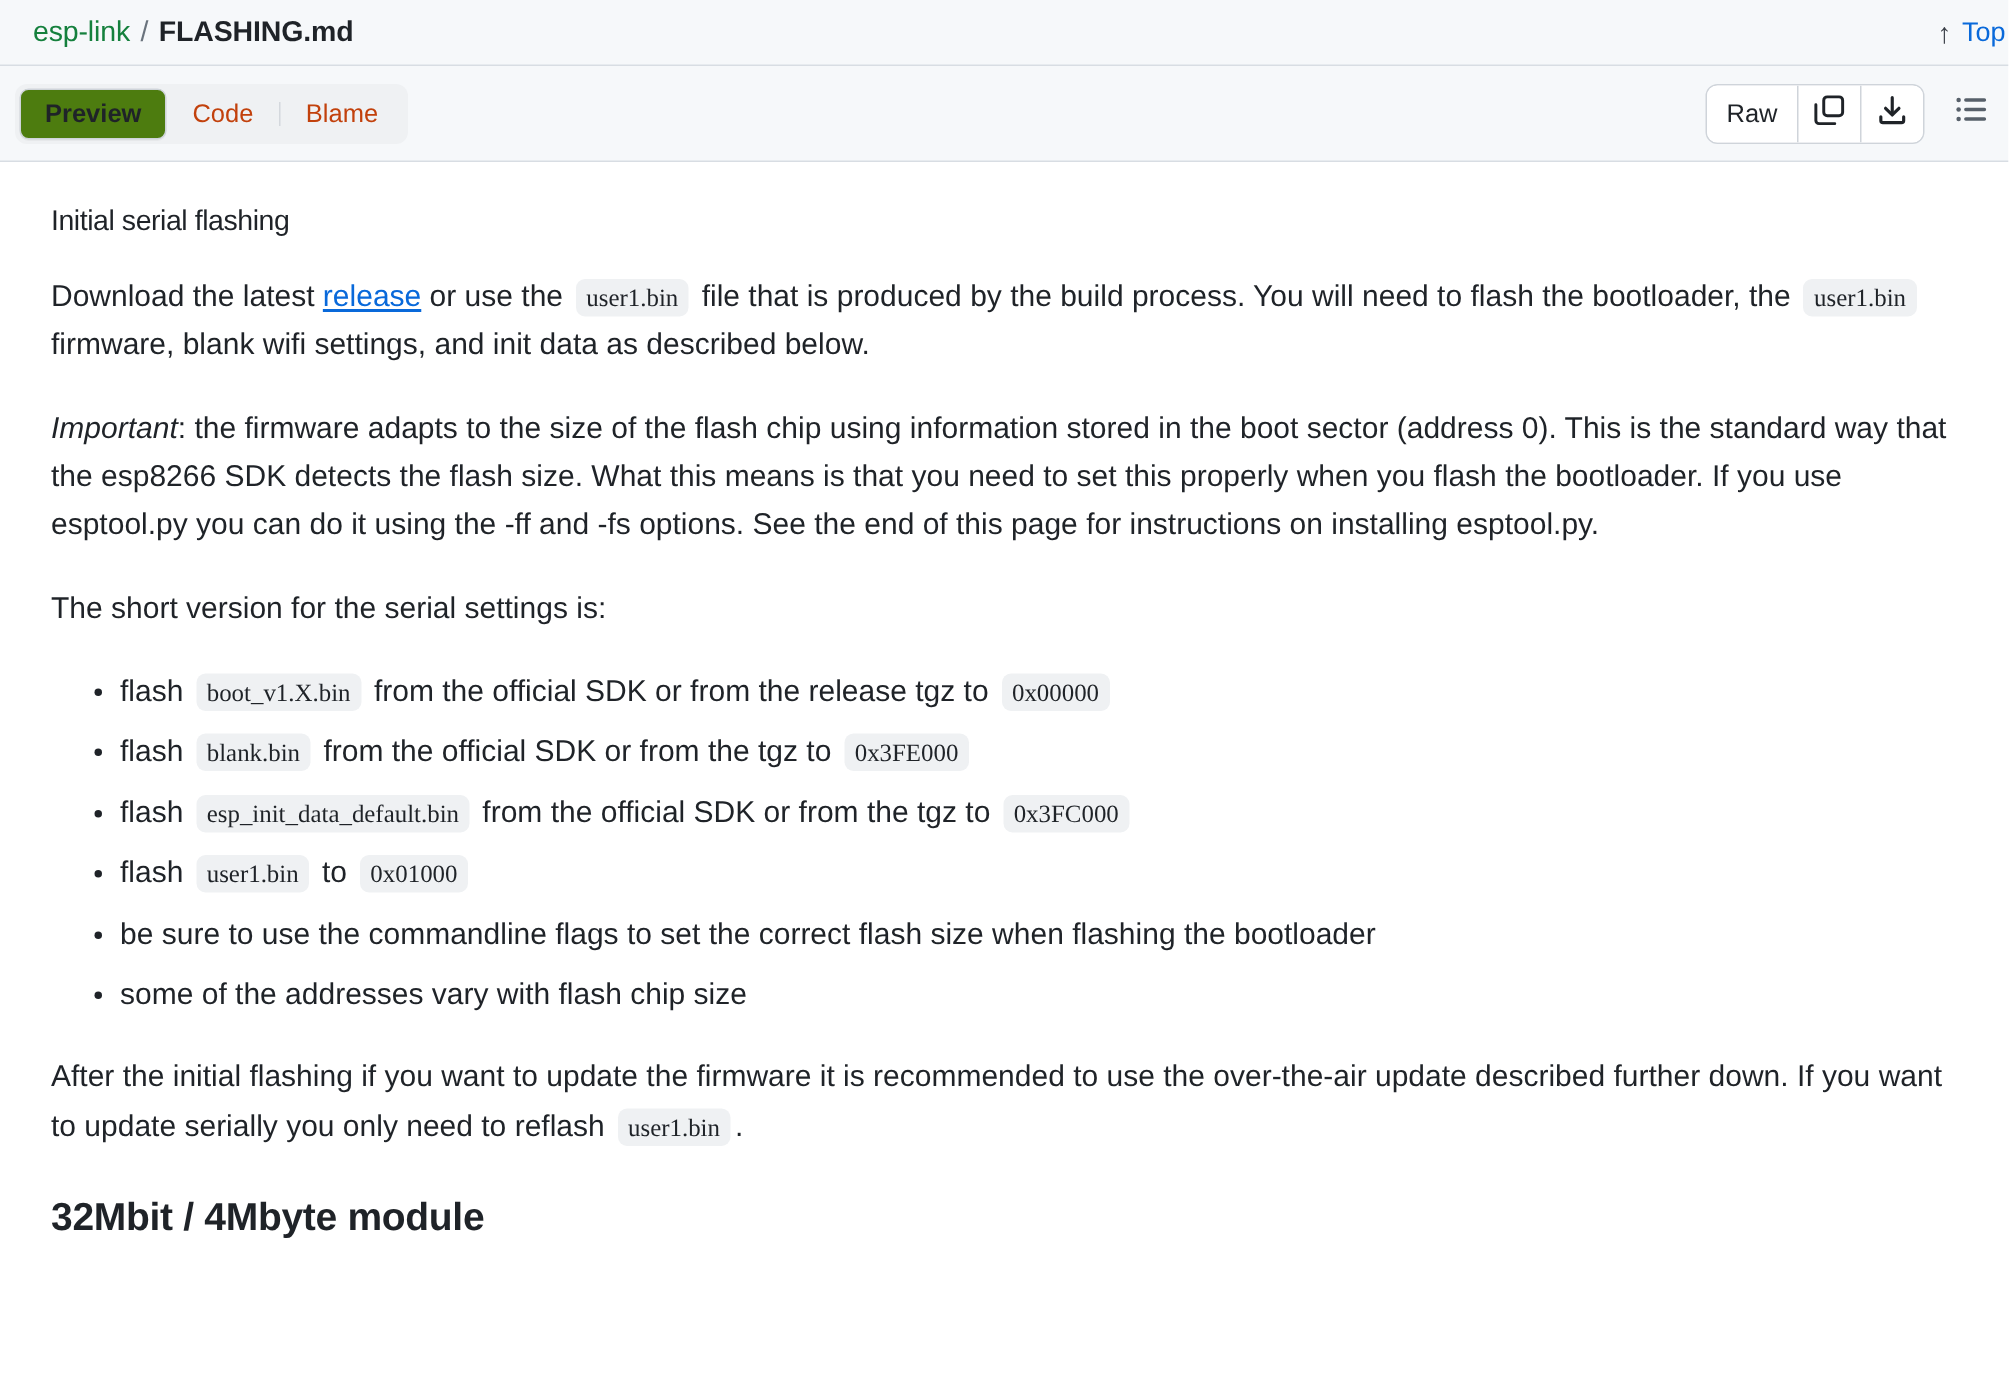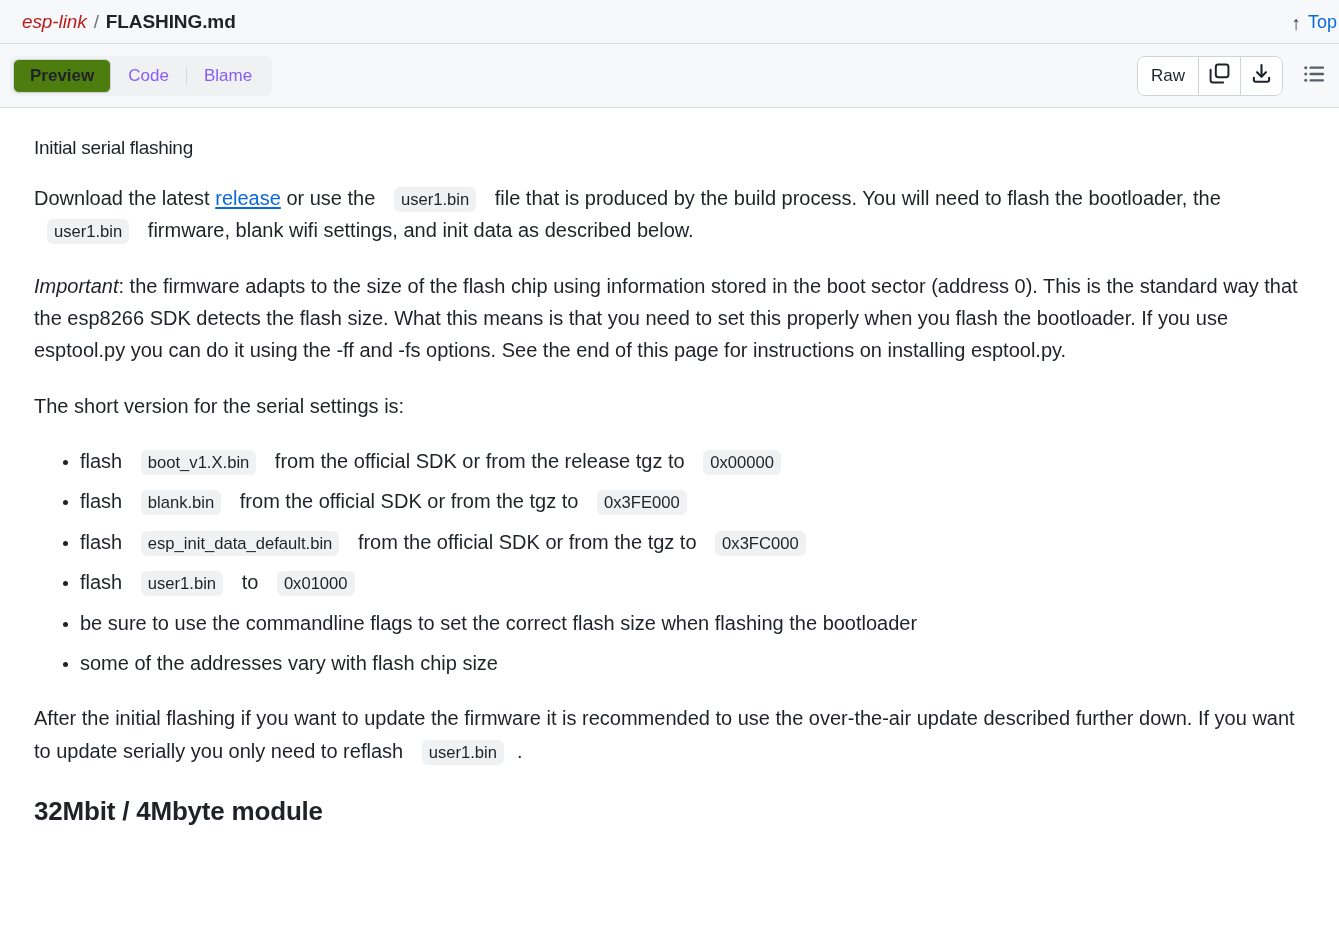--- a/index.html
+++ b/index.html
@@ -23,24 +23,23 @@
     position: relative;
   }
   .crumb-text {
     font-size: 19px;
     letter-spacing: -0.1px;
     display: flex;
     align-items: baseline;
     gap: 7px;
   }
   .crumb-repo {
-    color: #b91c1c;
+    color: #15803d;
     cursor: pointer;
     font-weight: 400;
-    font-style: italic;
   }
   .crumb-sep { color: #6a737d; font-weight: 300; }
   .crumb-file { color: #1f2328; font-weight: 600; }
 
   .top-link {
     position: absolute;
     right: 0px;
     top: 50%;
     transform: translateY(-50%);
     display: flex;
@@ -78,21 +77,21 @@
     border-radius: 8px;
     height: 40px;
     padding: 3px;
     gap: 0;
   }
   .seg-btn {
     display: flex;
     align-items: center;
     padding: 0 16px;
     font-size: 17px;
-    color: #8b5cf6;
+    color: #c2410c;
     border-radius: 6px;
     cursor: pointer;
     background: transparent;
     border: 1px solid transparent;
     white-space: nowrap;
   }
   .seg-btn.active {
     background: #4d7c0f;
     color: #1f2328;
     font-weight: 600;
@@ -187,26 +186,26 @@
 
   a.md-link {
     color: #0969da;
     text-decoration: underline;
     text-underline-offset: 2px;
     cursor: pointer;
   }
   em { }
 
   code.inline {
-    font-family: Liberation Sans, sans-serif;
+    font-family: Liberation Serif, serif;
     font-size: 0.83em;
     background: #eff1f3;
     border-radius: 6px;
     padding: 3px 7px;
-    margin: 0 13px;
+    margin: 0 3px;
     color: #1f2328;
     white-space: nowrap;
   }
 </style>
 </head>
 <body>
 
 <div class="breadcrumb-bar">
   <div class="crumb-text">
     <span class="crumb-repo">esp-link</span>

